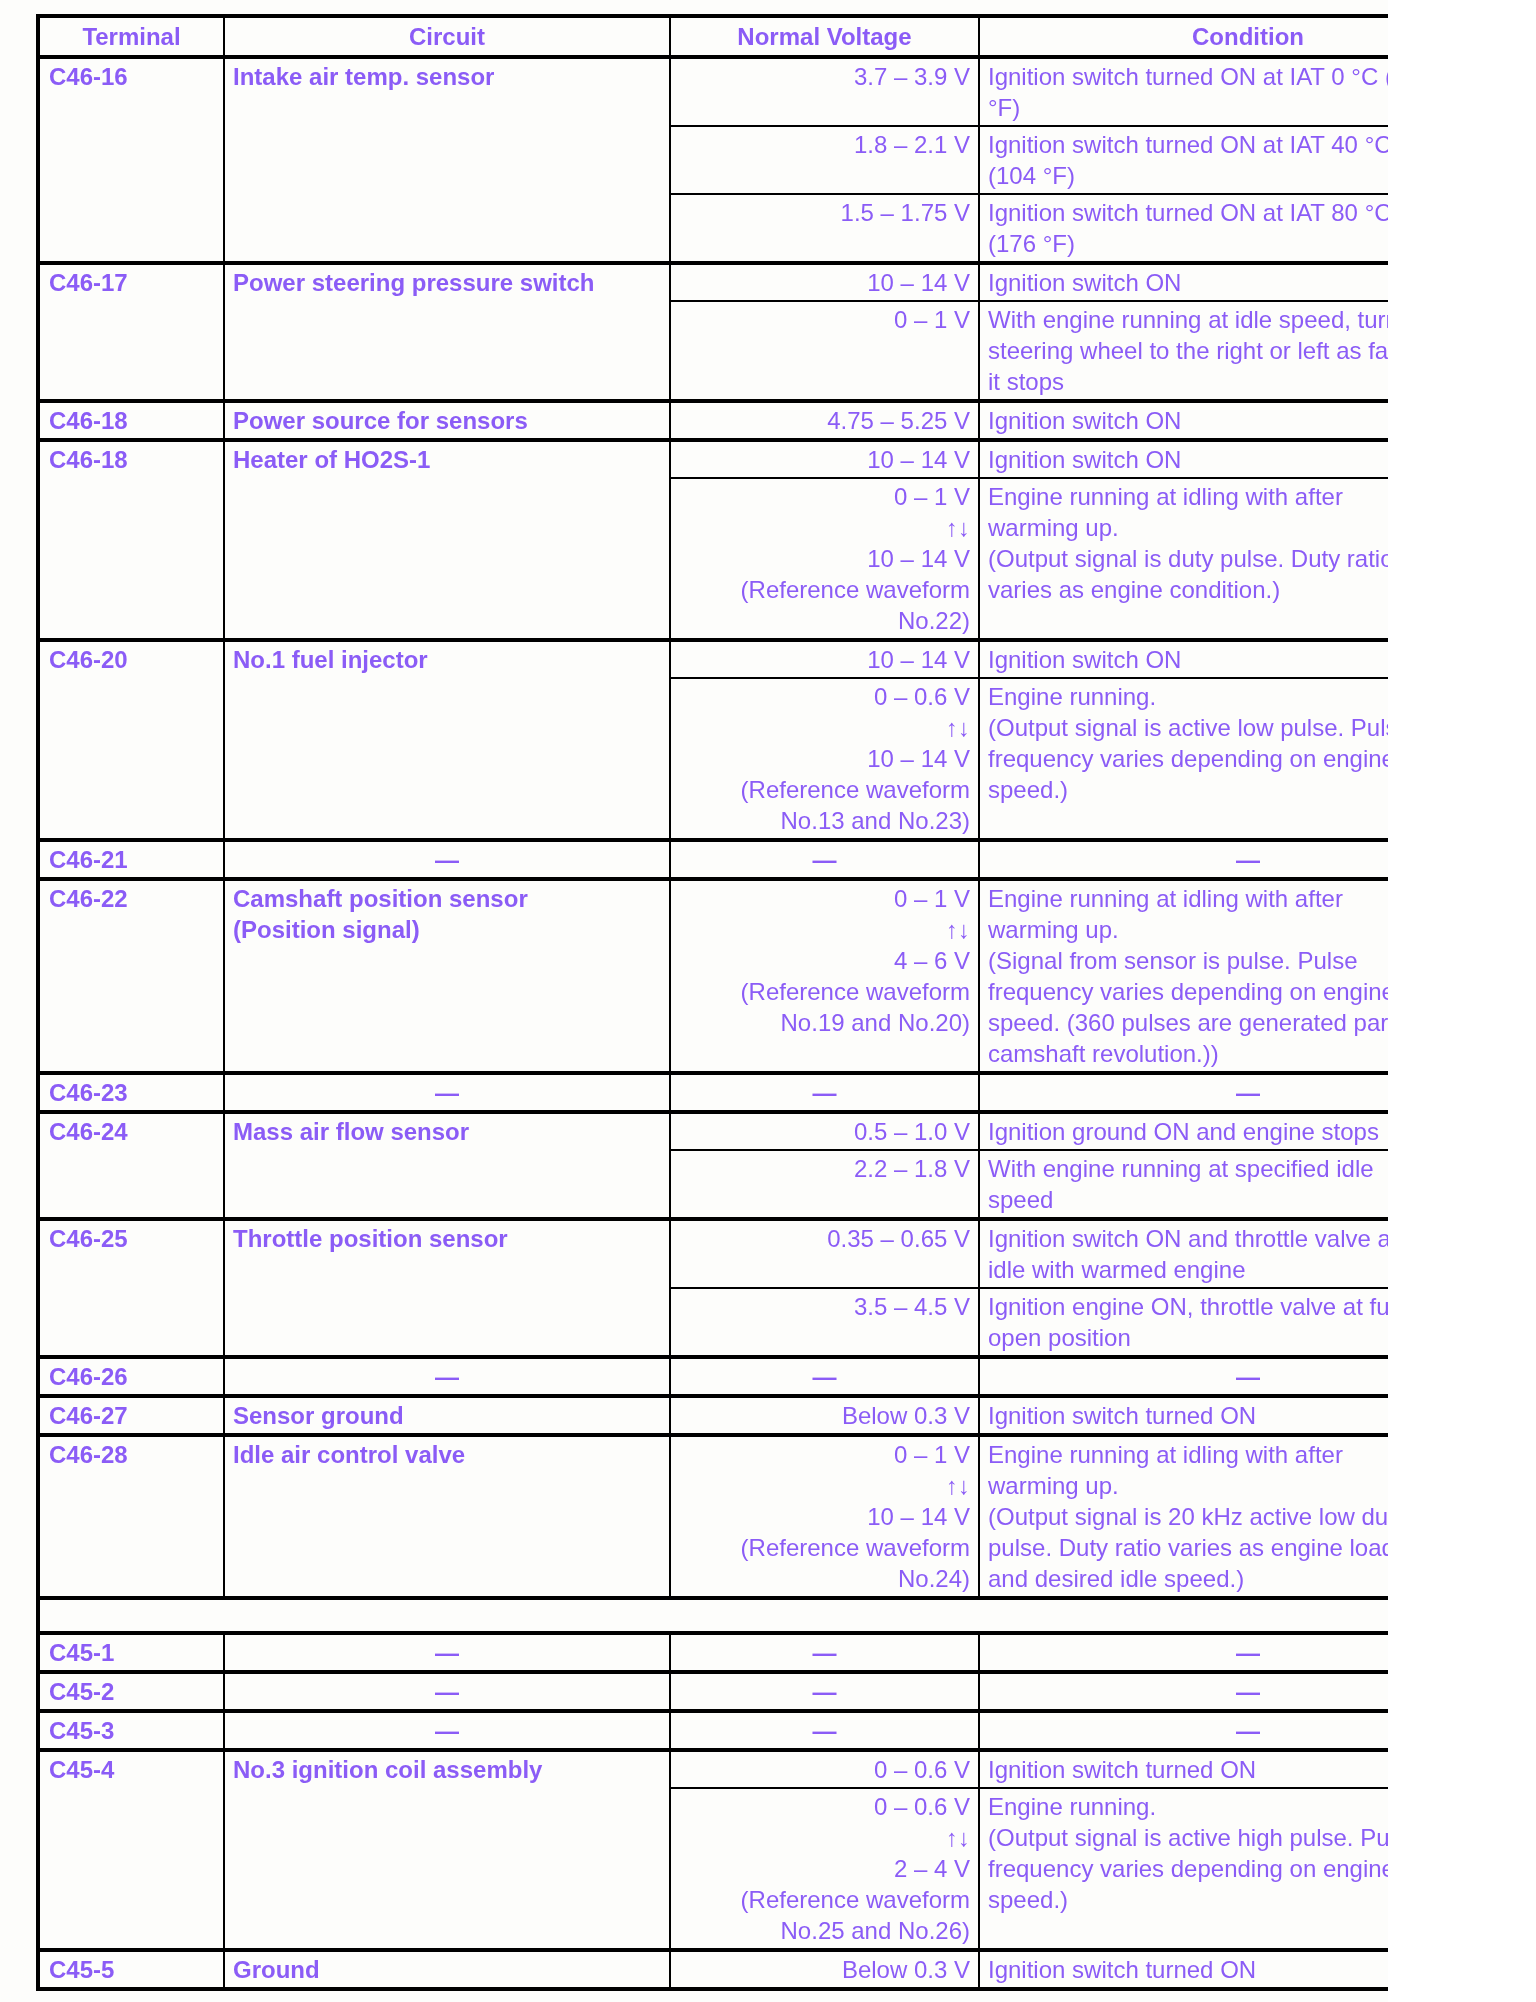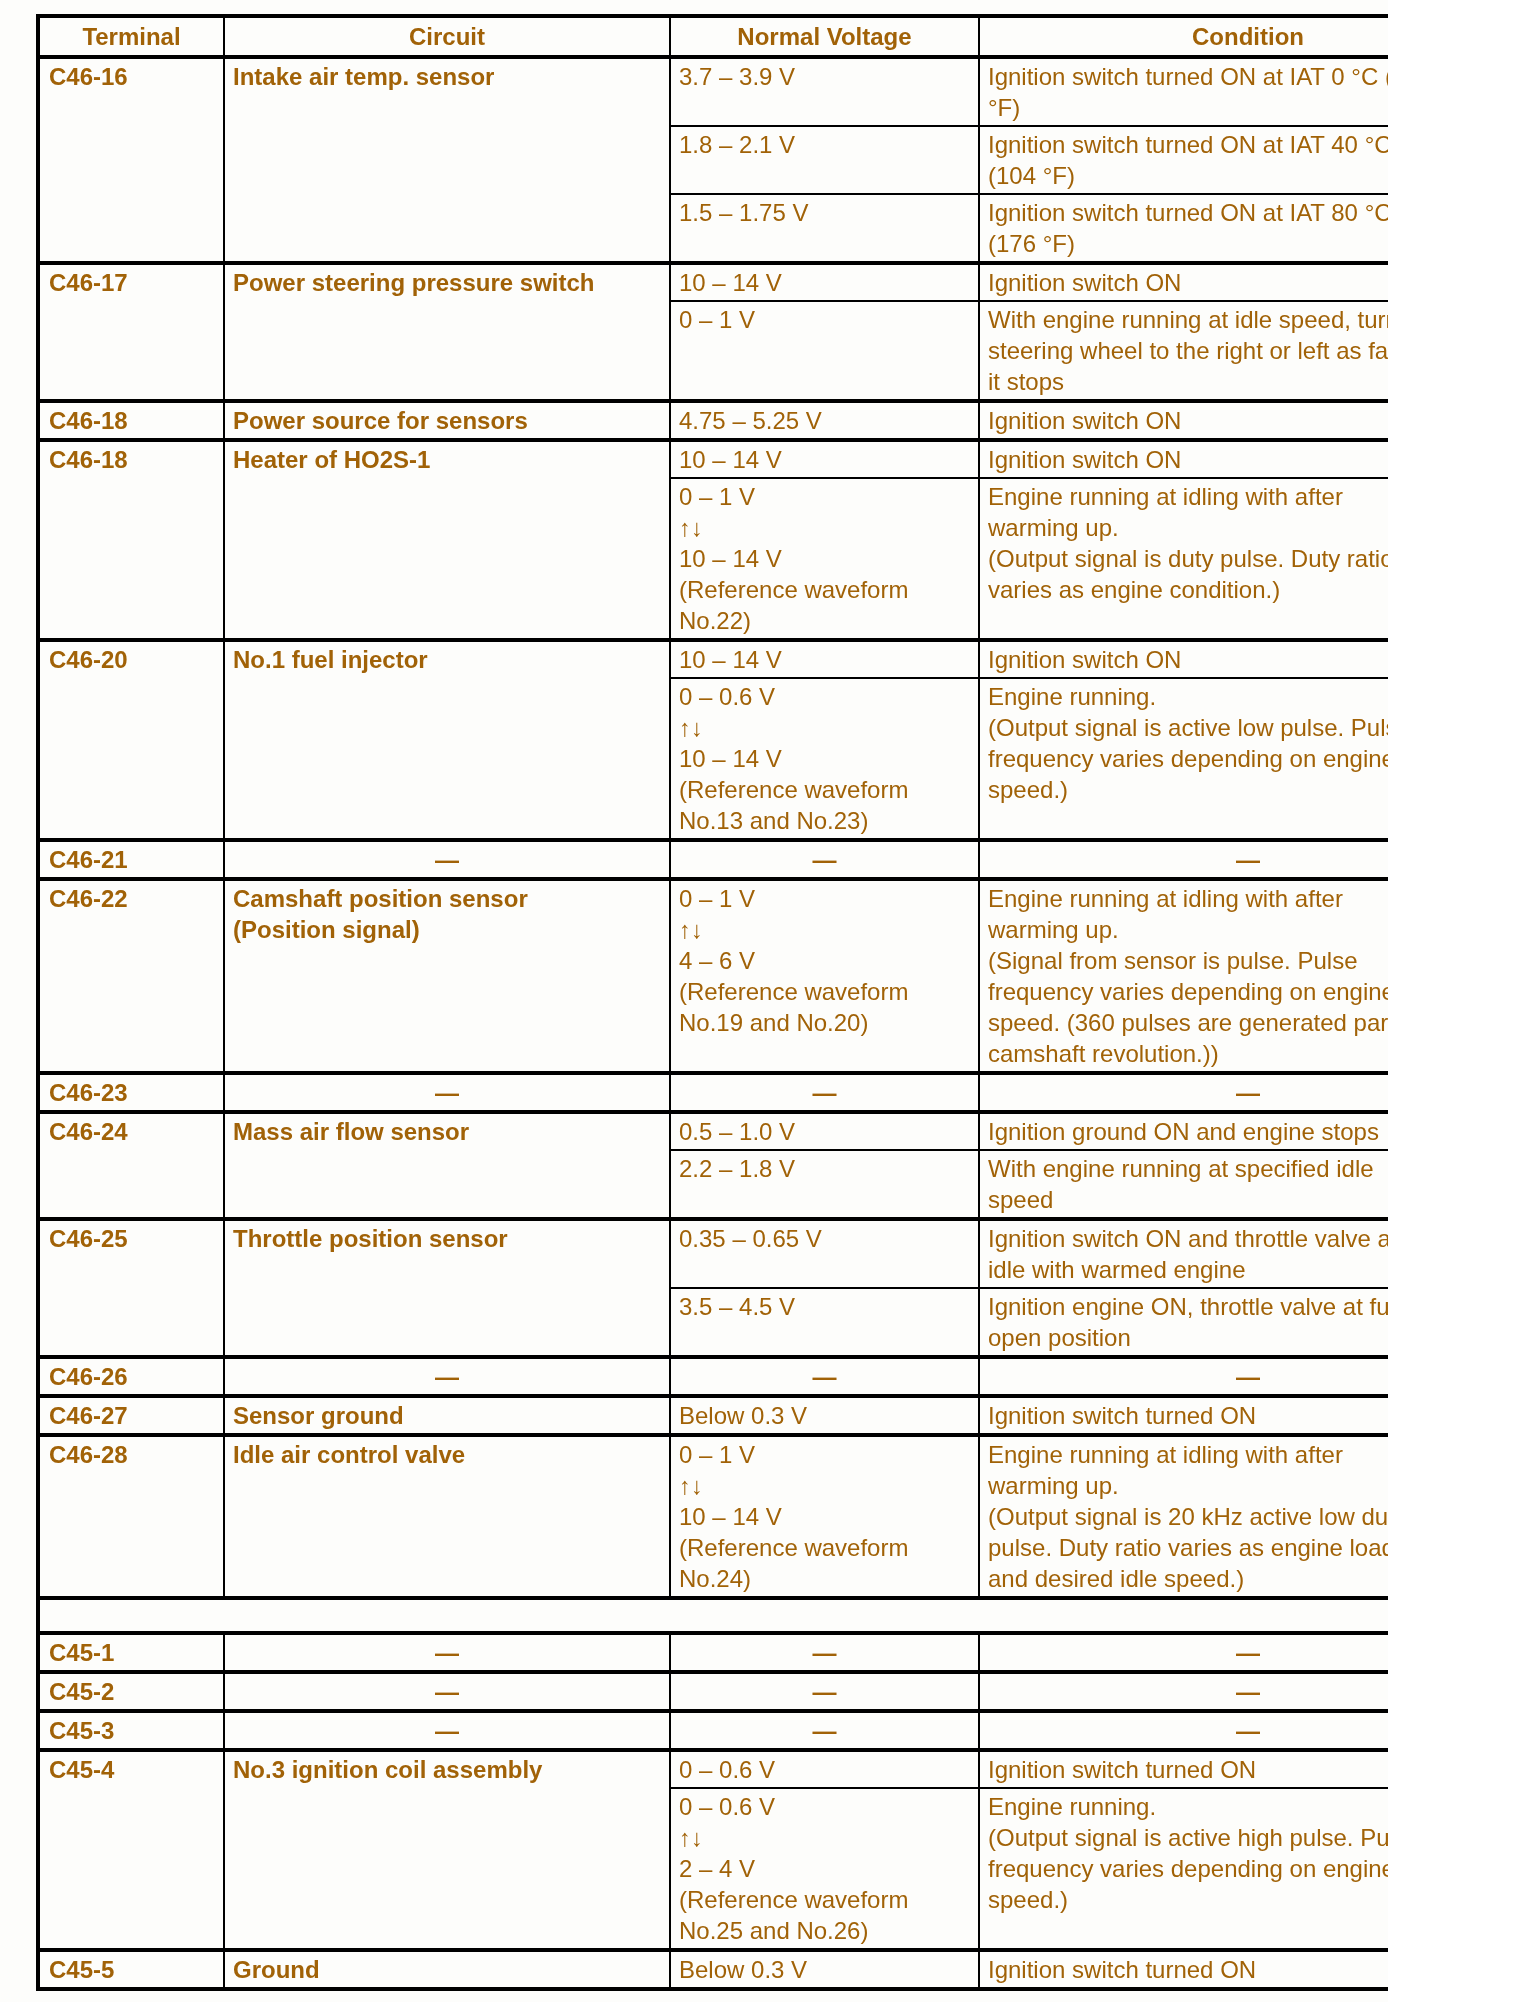--- a/index.html
+++ b/index.html
@@ -1,18 +1,18 @@
 <!DOCTYPE html>
 <html><head>
 <meta charset="utf-8">
 <style>
   html,body{margin:0;padding:0;}
   .page{
     width:1388px;height:2002px;background:#fdfdfb;position:relative;overflow:hidden;
-    font-family:"Liberation Sans",sans-serif;color:#a16207;
+    font-family:"Liberation Sans",sans-serif;color:#8b5cf6;
   }
   table.spec{
     position:absolute;left:36px;top:14px;width:1480px;
     border-collapse:collapse;table-layout:fixed;
     border:4px solid #000;
     font-size:24px;line-height:31px;
   }
   th,td{
     border:2px solid #000;
     vertical-align:top;
@@ -20,21 +20,21 @@
     overflow:hidden;
   }
   th{
     font-weight:bold;text-align:center;
     padding:3px 4px;
     border-bottom:4px solid #000;
   }
   tr.gs > td{border-top:4px solid #000;}
   td.t{font-weight:bold;padding-left:9px;margin-top:28px;}
   td.c{font-weight:bold;white-space:pre-line;}
-  td.v{text-align:left;white-space:pre-line;}
+  td.v{text-align:right;white-space:pre-line;}
   td.cond{white-space:pre-line;}
   td.center{text-align:center;font-weight:bold;}
   tr.spacer-row td{height:27px;border-top:4px solid #000;border-bottom:4px solid #000;}
 </style>
 </head>
 <body>
 
 <div class="page">
   <table class="spec">
     <colgroup>

